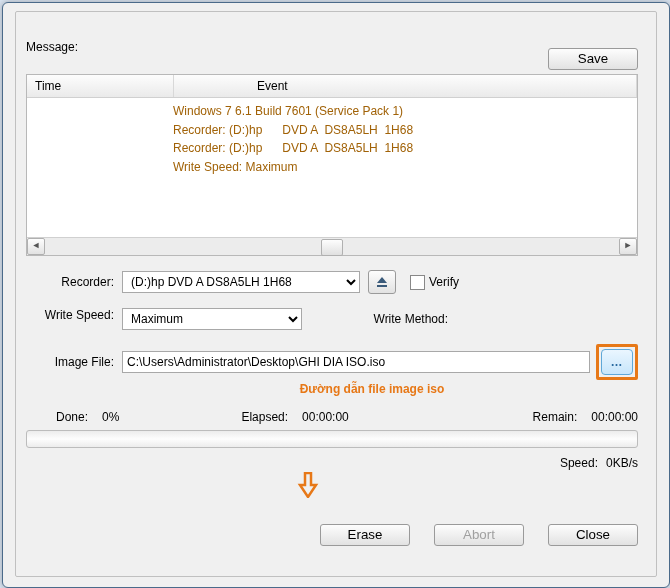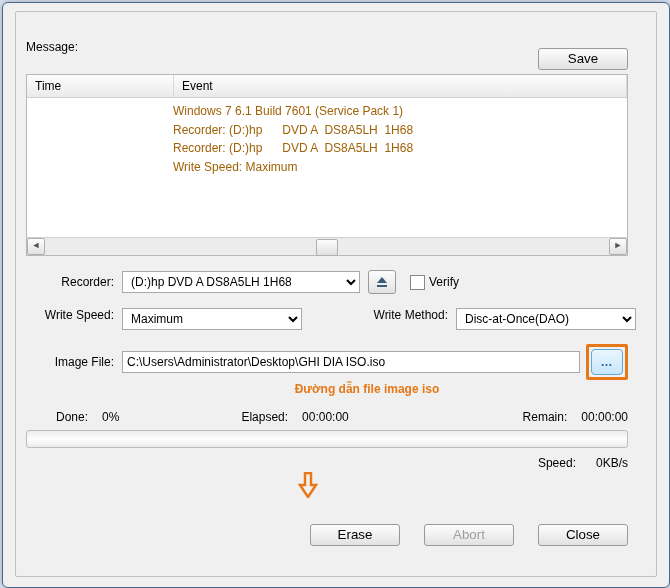--- a/index.html
+++ b/index.html
@@ -48,21 +48,21 @@
     font-weight: bold;
     font-size: 13px;
     cursor: pointer;
   }
   .panel {
     margin: 8px 12px 10px 12px;
     flex: 1;
     border: 1px solid #c0c0c0;
     background: #f0f0f0;
     border-radius: 2px;
-    padding: 6px 28px 10px 10px;
+    padding: 6px 18px 10px 10px;
     position: relative;
   }
   .row {
     display: flex;
     align-items: center;
     margin-top: 6px;
   }
   .msg-row { justify-content: space-between; }
   .label { color: #000; }
   .btn {
@@ -87,28 +87,29 @@
     height: 180px;
     background: #fff;
     border: 1px solid #b8b8b8;
     display: flex;
     flex-direction: column;
   }
   .lv-header {
     display: flex;
     background: linear-gradient(#fdfdfd, #eaeaea);
     border-bottom: 1px solid #d0d0d0;
+    gap: 39px;
   }
   .lv-header .col {
     padding: 4px 8px;
     border-right: 1px solid #d8d8d8;
     color: #000;
   }
   .col-time { width: 130px; }
-  .col-event { flex: 1; }
+  .col-event { flex: 1; margin-left: 36px; }
   .lv-body {
     flex: 1;
     overflow: hidden;
     padding-left: 146px;
     padding-top: 4px;
     color: #a16207;
     line-height: 1.55;
   }
   .lv-scroll {
     height: 17px;
@@ -201,21 +202,21 @@
     gap: 12px;
   }
   .progress-row .kv { display:flex; align-items:center; gap: 14px; }
   .progressbar {
     margin-top:6px;
     height:16px;
     background: linear-gradient(#ececec,#fdfdfd,#ececec);
     border:1px solid #bcbcbc;
     border-radius:3px;
   }
-  .speed-row { display:flex; justify-content:flex-end; gap: 20px; margin-top:8px; }
+  .speed-row { display:flex; justify-content:flex-end; gap: 8px; margin-top:8px; }
 
   .arrow-down {
     text-align:center;
     margin-top:4px;
     height: 24px;
     position: relative;
   }
   .arrow-down svg { position:absolute; left: 271px; top:-2px; }
 
   .btnrow {
@@ -280,23 +281,20 @@
 
     <div class="form-row dual">
       <div class="half">
         <div class="flabel" style="width:88px">Write Speed:</div>
         <select style="width:180px">
           <option>Maximum</option>
         </select>
       </div>
       <div class="half" style="margin-left:30px">
         <div class="flabel" style="width:92px">Write Method:</div>
-        <select style="width:180px">
-          <option>Disc-at-Once(DAO)</option>
-        </select>
       </div>
     </div>
 
     <div class="form-row">
       <div class="flabel">Image File:</div>
       <input type="text" style="flex: 1 1 0%;" value="C:\Users\Administrator\Desktop\GHI DIA ISO.iso">
       <div class="browse-box">
         <div class="browse-btn">…</div>
       </div>
     </div>

